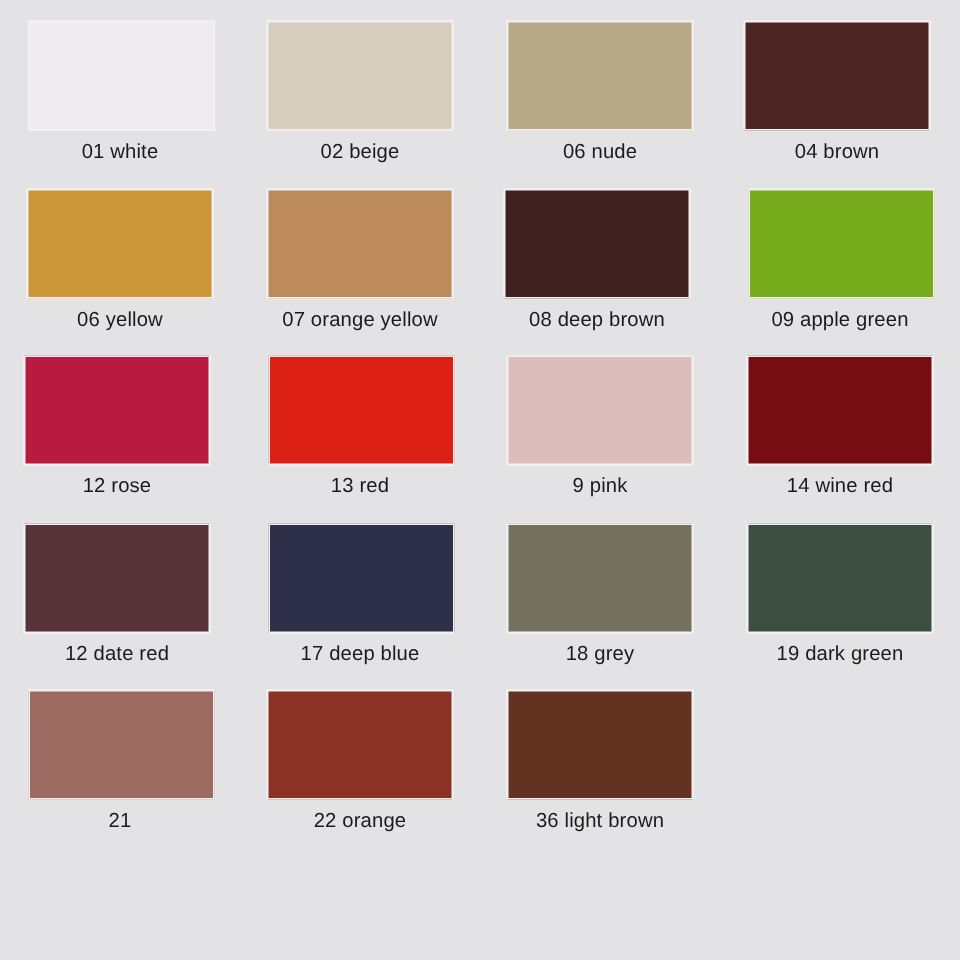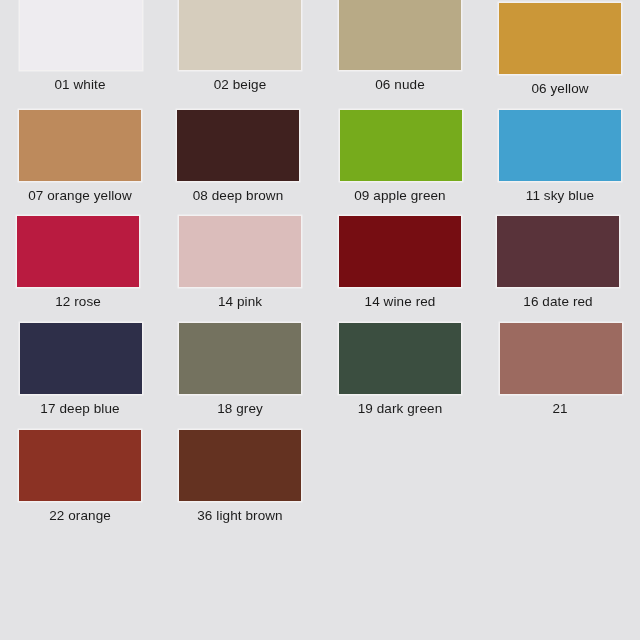--- a/index.html
+++ b/index.html
@@ -25,21 +25,21 @@
     display: grid;
     grid-template-columns: repeat(4, 1fr);
     grid-template-rows: repeat(6, 1fr);
   }
   .cell {
     position: relative;
     display: flex;
     flex-direction: column;
     align-items: center;
     justify-content: flex-start;
-    padding-top: 2px;
+    padding-top: 18px;
   }
   .cell.empty { visibility: visible; }
   .chip {
     width: 124px;
     height: 73px;
     border: 1px solid #f3f1f1;
     box-shadow: 0 0 0 0.5px rgba(255,255,255,0.55);
     flex: 0 0 auto;
   }
   .caption {
@@ -69,55 +69,59 @@
         <div class="caption">01 white</div>
       </div>
       <div class="cell col1 row0">
         <div class="chip" style="background: rgb(214, 205, 189);"></div>
         <div class="caption">02 beige</div>
       </div>
       <div class="cell col2 row0">
         <div class="chip" style="background: rgb(184, 170, 134);"></div>
         <div class="caption">06 nude</div>
       </div>
+      <div class="cell col3 row0">
+        <div class="chip" style="background: rgb(77, 37, 34);"></div>
+        <div class="caption">04 brown</div>
+      </div>
       <div class="cell col1 row1">
         <div class="chip" style="background: rgb(203, 151, 56);"></div>
         <div class="caption">06 yellow</div>
       </div>
       <div class="cell col2 row1">
         <div class="chip" style="background: rgb(189, 138, 92);"></div>
         <div class="caption">07 orange yellow</div>
       </div>
       <div class="cell col3 row1">
         <div class="chip" style="background: rgb(64, 33, 31);"></div>
         <div class="caption">08 deep brown</div>
       </div>
       <div class="cell col0 row2">
         <div class="chip" style="background: rgb(118, 171, 28);"></div>
         <div class="caption">09 apple green</div>
       </div>
-      <div class="cell col2 row2">
-        <div class="chip" style="background: rgb(66, 161, 207);"></div>
-        <div class="caption">11 sky blue</div>
-      </div>
       <div class="cell col3 row2">
         <div class="chip" style="background: rgb(185, 27, 64);"></div>
         <div class="caption">12 rose</div>
       </div>
+      <div class="cell col0 row3">
+        <div class="chip" style="background: rgb(220, 31, 21);"></div>
+        <div class="caption">13 red</div>
+      </div>
       <div class="cell col1 row3">
         <div class="chip" style="background: rgb(219, 189, 187);"></div>
-        <div class="caption">14 pink</div>
+        <div class="caption">9 pink</div>
       </div>
       <div class="cell col2 row3">
         <div class="chip" style="background: rgb(118, 13, 18);"></div>
         <div class="caption">14 wine red</div>
       </div>
       <div class="cell col3 row3">
         <div class="chip" style="background: rgb(89, 51, 58);"></div>
-        <div class="caption">16 date red</div>
+        <div class="caption">12 date red</div>
       </div>
       <div class="cell col0 row4">
         <div class="chip" style="background: rgb(46, 47, 73);"></div>
         <div class="caption">17 deep blue</div>
       </div>
       <div class="cell col1 row4">
         <div class="chip" style="background: rgb(116, 114, 95);"></div>
         <div class="caption">18 grey</div>
       </div>
       <div class="cell col2 row4">

